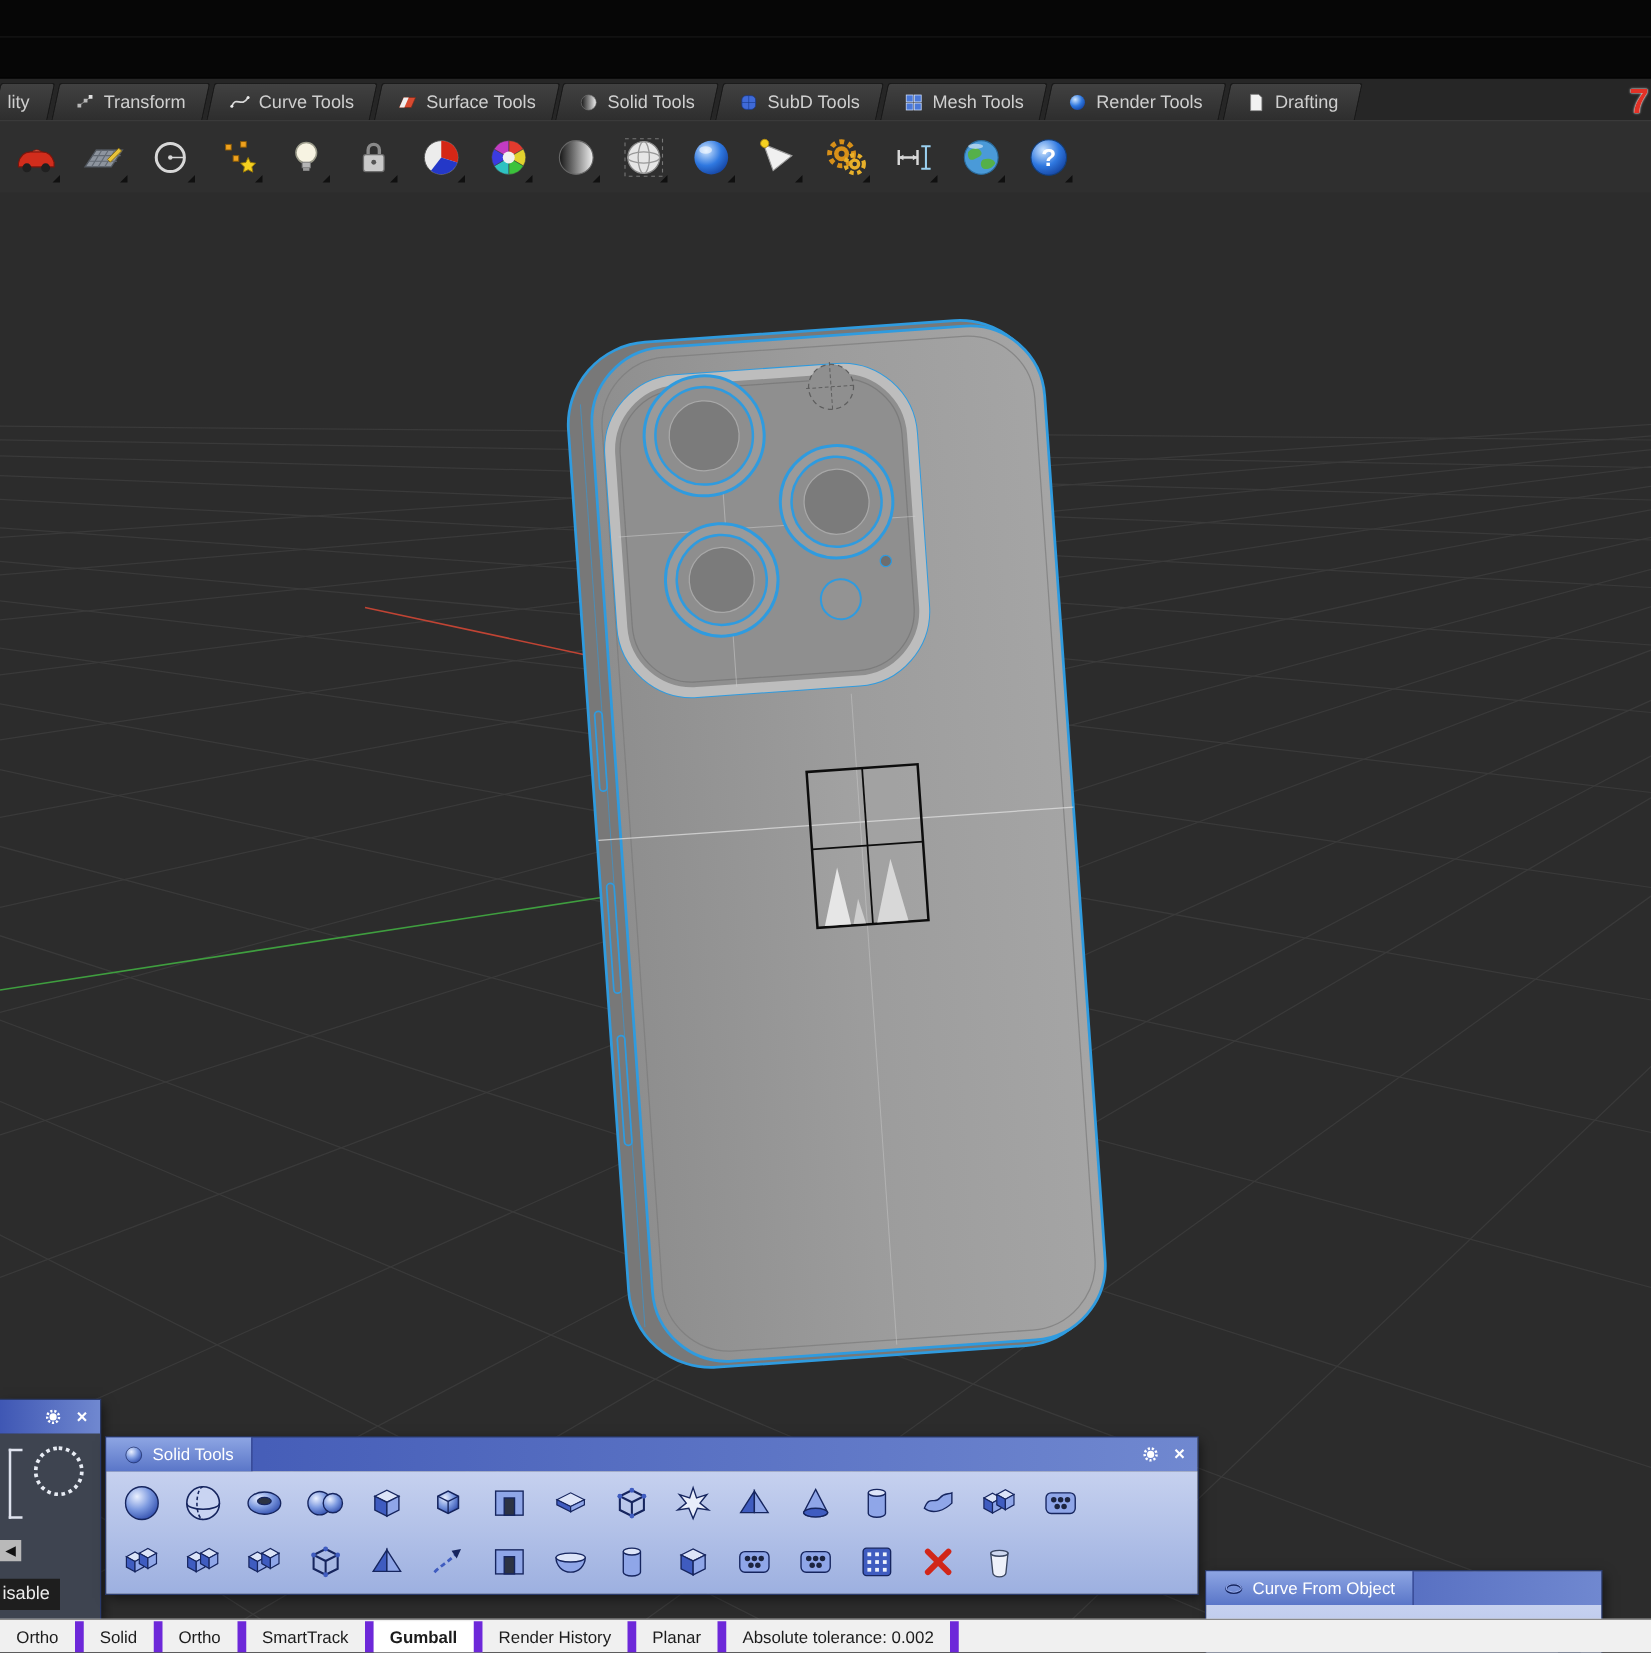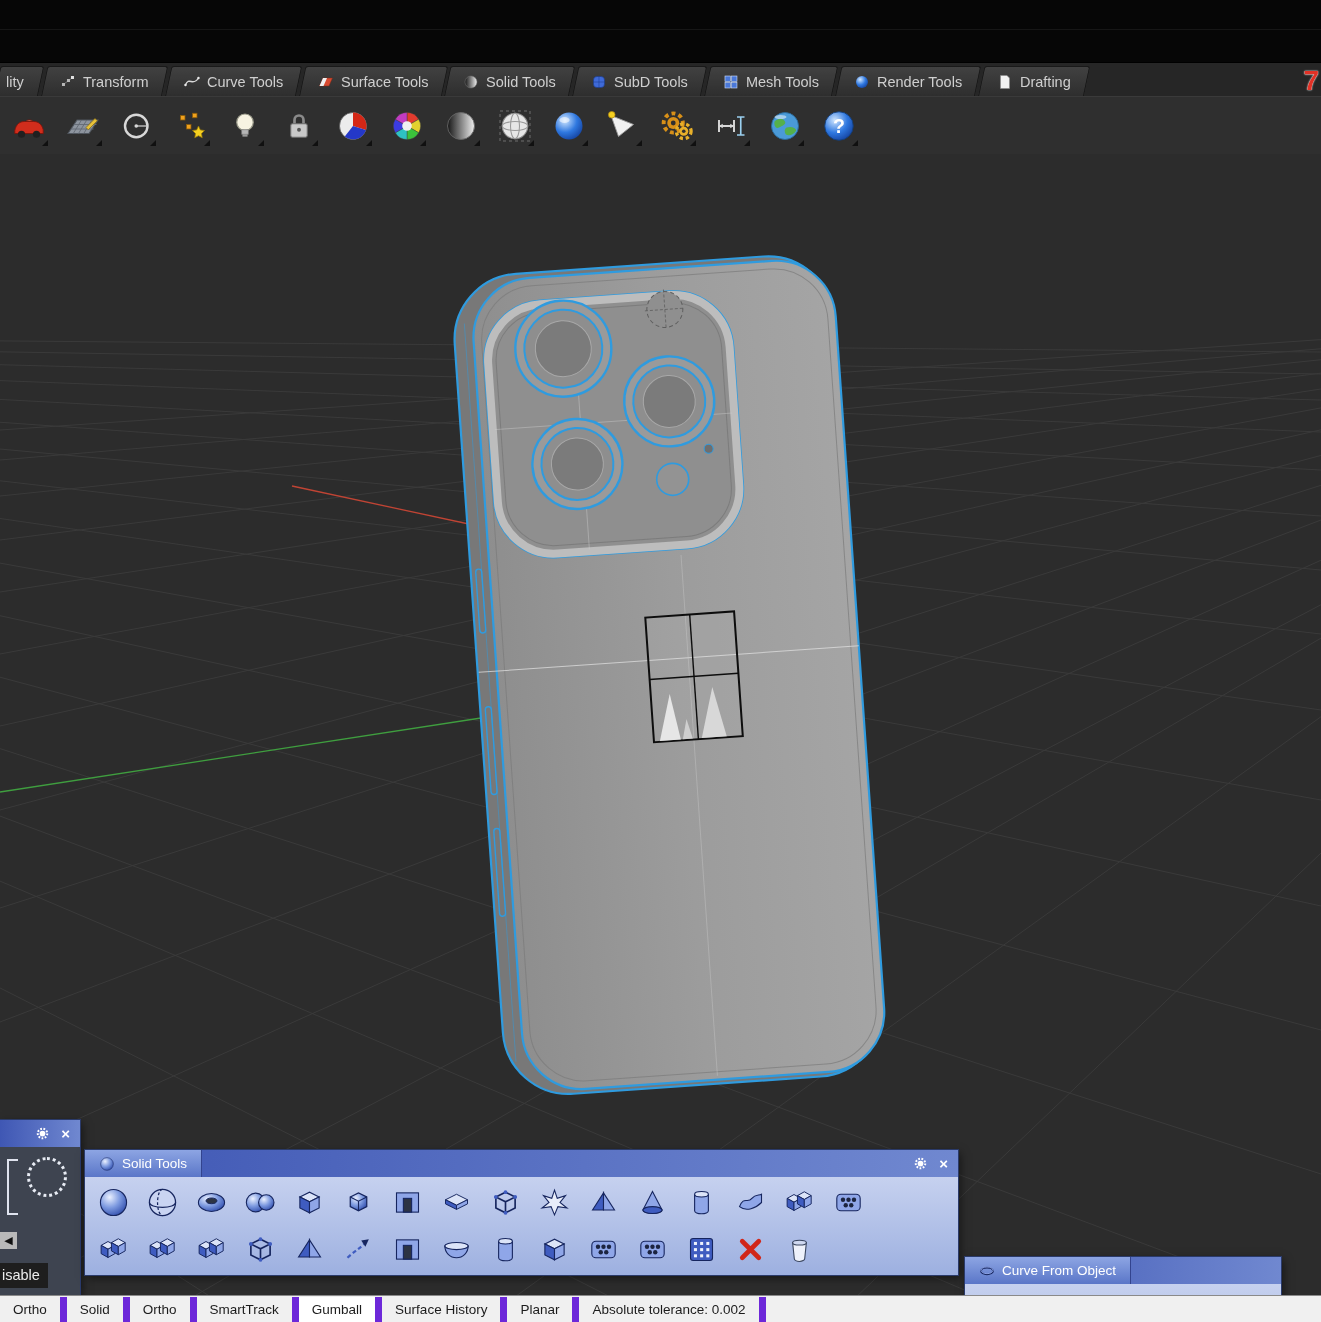--- a/index.html
+++ b/index.html
@@ -58,21 +58,21 @@
   .dotcircle{width:34px;height:34px;border:3px dotted #e8ecf4;border-radius:50%;}
   .dock-arrow{position:absolute;left:0;top:112px;width:17px;height:17px;background:#b9b9b9;color:#111;
               display:flex;align-items:center;justify-content:center;font-size:11px;}
   .vp-label{position:absolute;left:0;top:143px;background:#1e1e1e;color:#ececec;font-size:14.5px;
             padding:4px 8px 5px 2px;}
 
   
   .statusbar{position:absolute;left:0;bottom:0;width:1321px;height:26px;background:#f0f0f0;display:flex;
              align-items:center;font-size:13.5px;color:#1c1c1c;border-top:1px solid #8a8a8a;}
   .sb{padding:0 13px;border-right:7px solid #6d28d9;line-height:25px;white-space:nowrap;}
-  .sb-active{font-weight:normal;background:#ffffff;}
+  .sb-active{font-weight:bold;background:#ffffff;}
 </style>
 </head>
 <body>
 
 <svg width="0" height="0" style="position:absolute" aria-hidden="true">
   <defs>
     <radialGradient id="gBlue" cx="35%" cy="30%" r="80%">
       <stop offset="0" stop-color="#eaf0ff"></stop>
         <stop offset="0.5" stop-color="#7d9ae0"></stop>
         <stop offset="1" stop-color="#2a47a8"></stop>
@@ -844,16 +844,16 @@
       </div>
   </div>
 </div>
 
 <div class="statusbar">
   <span class="sb">Ortho</span>
   <span class="sb">Solid</span>
   <span class="sb">Ortho</span>
   <span class="sb">SmartTrack</span>
   <span class="sb sb-active">Gumball</span>
-  <span class="sb">Surface History</span>
+  <span class="sb">Render History</span>
   <span class="sb">Planar</span>
   <span class="sb">Absolute tolerance: 0.002</span>
 </div>
 
 </body></html>

